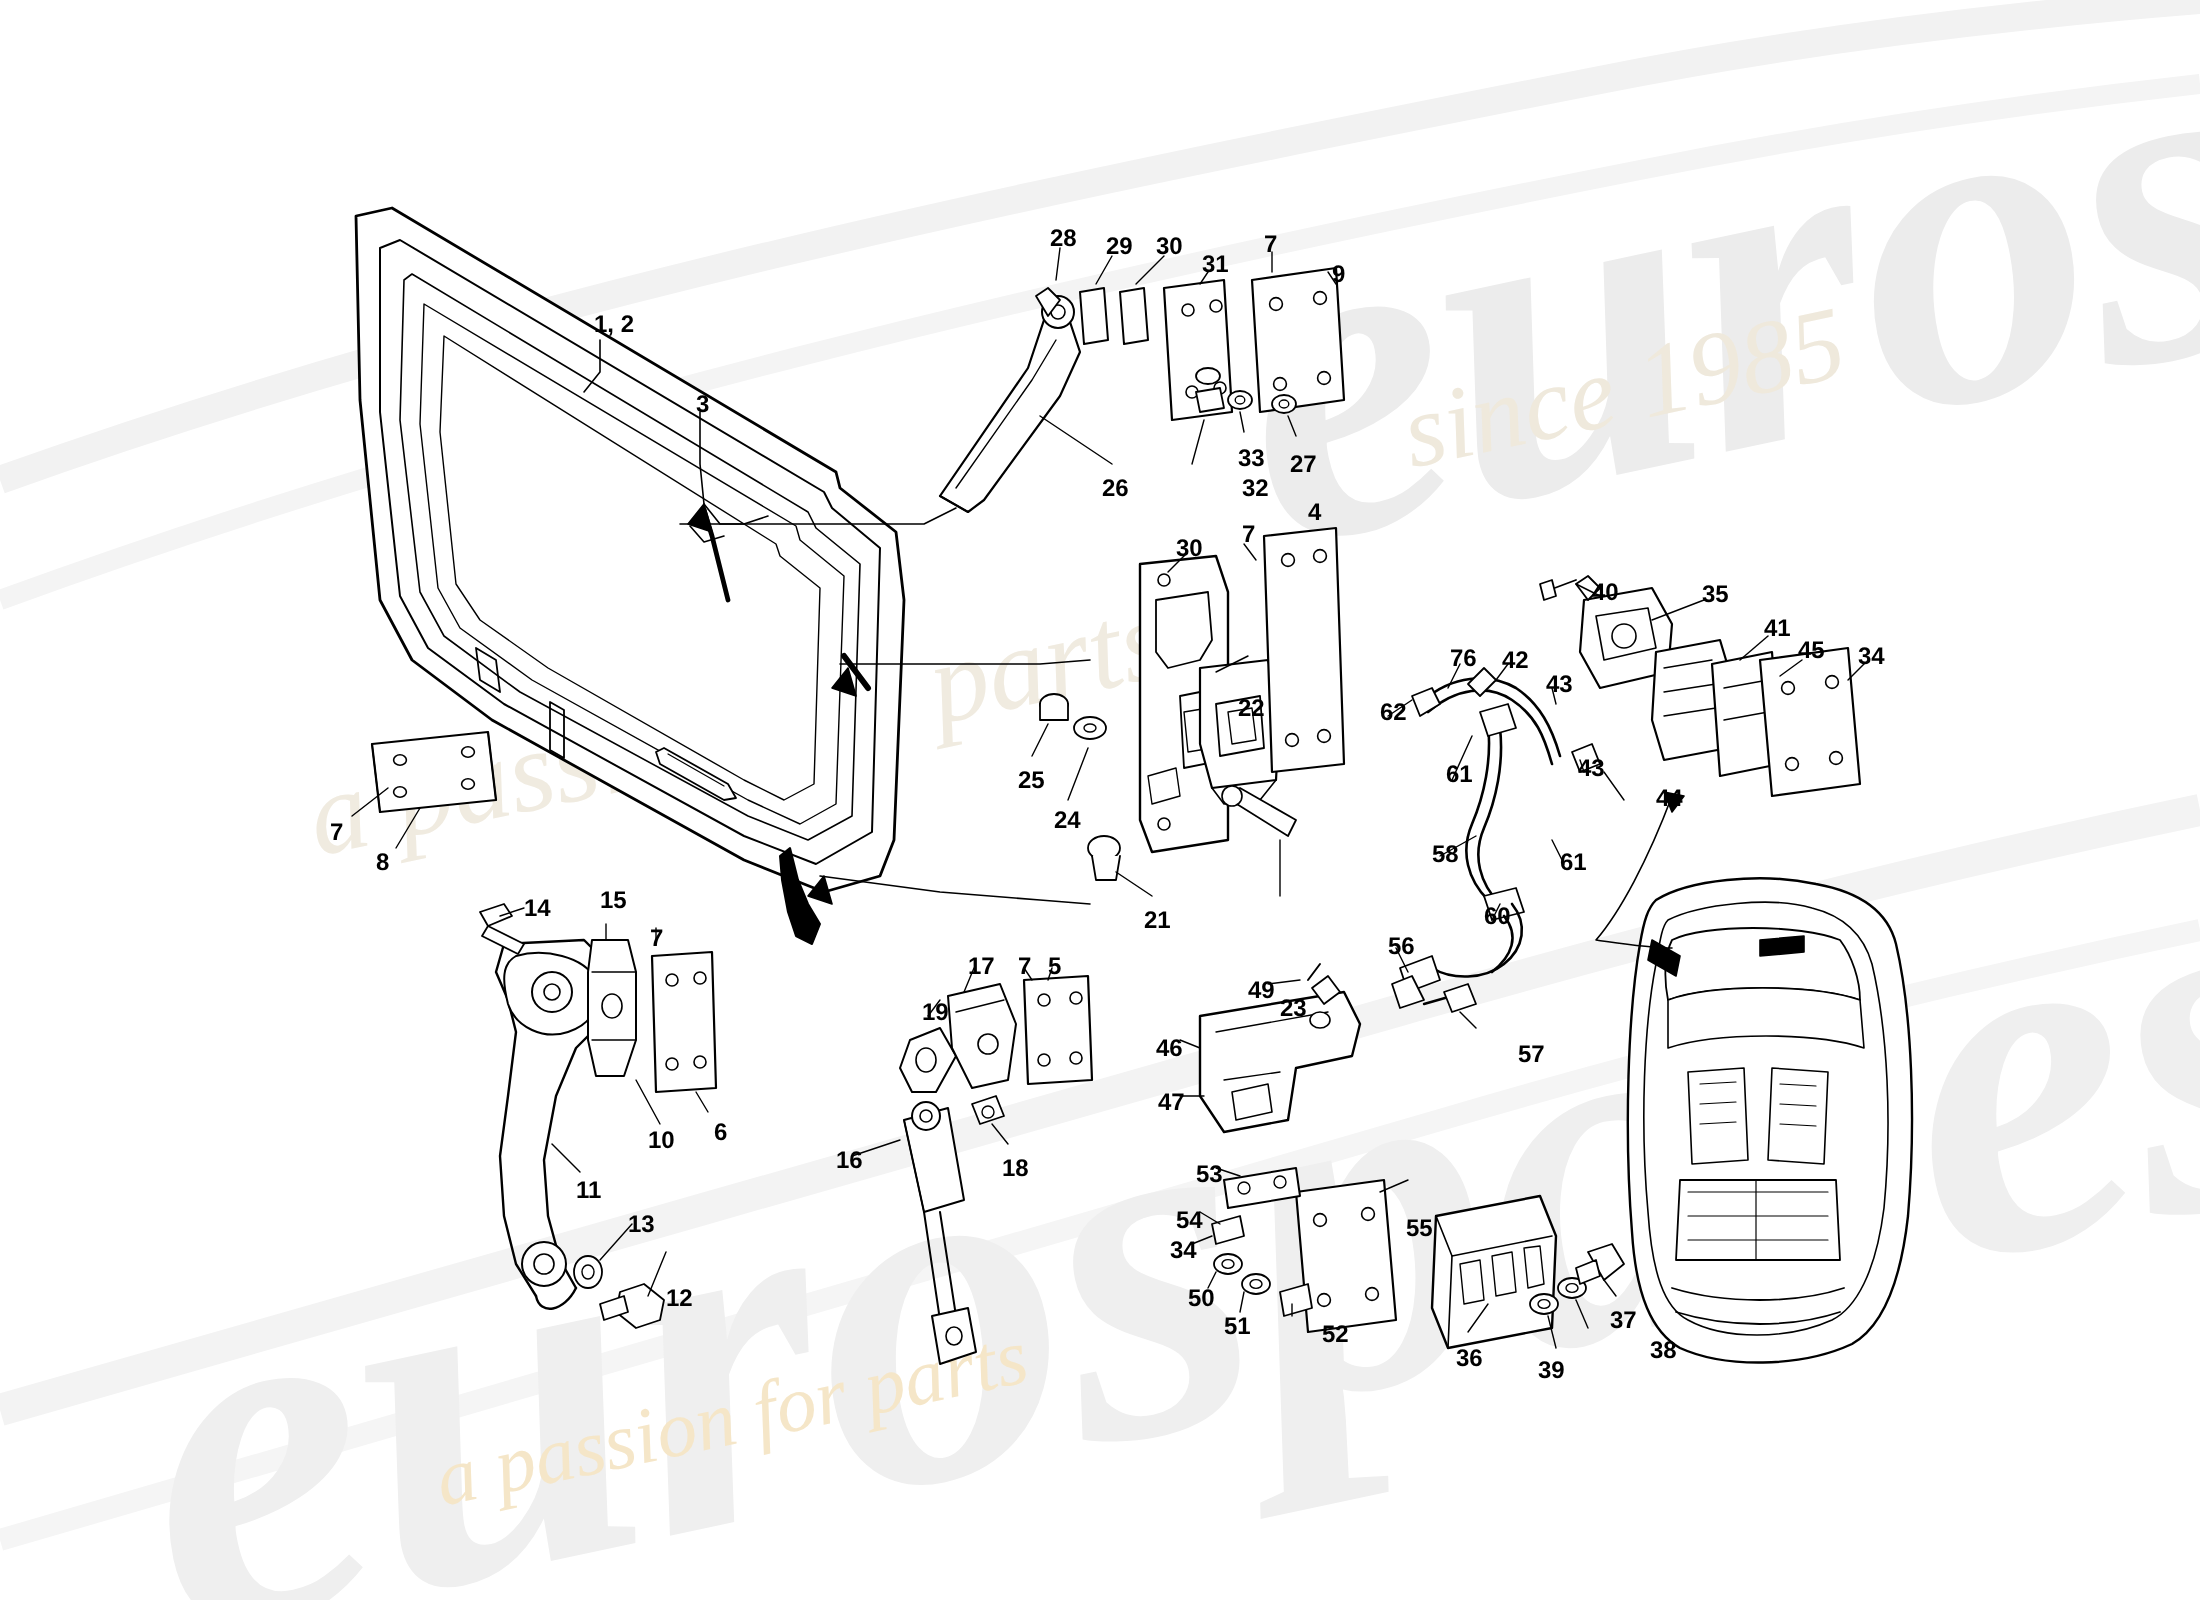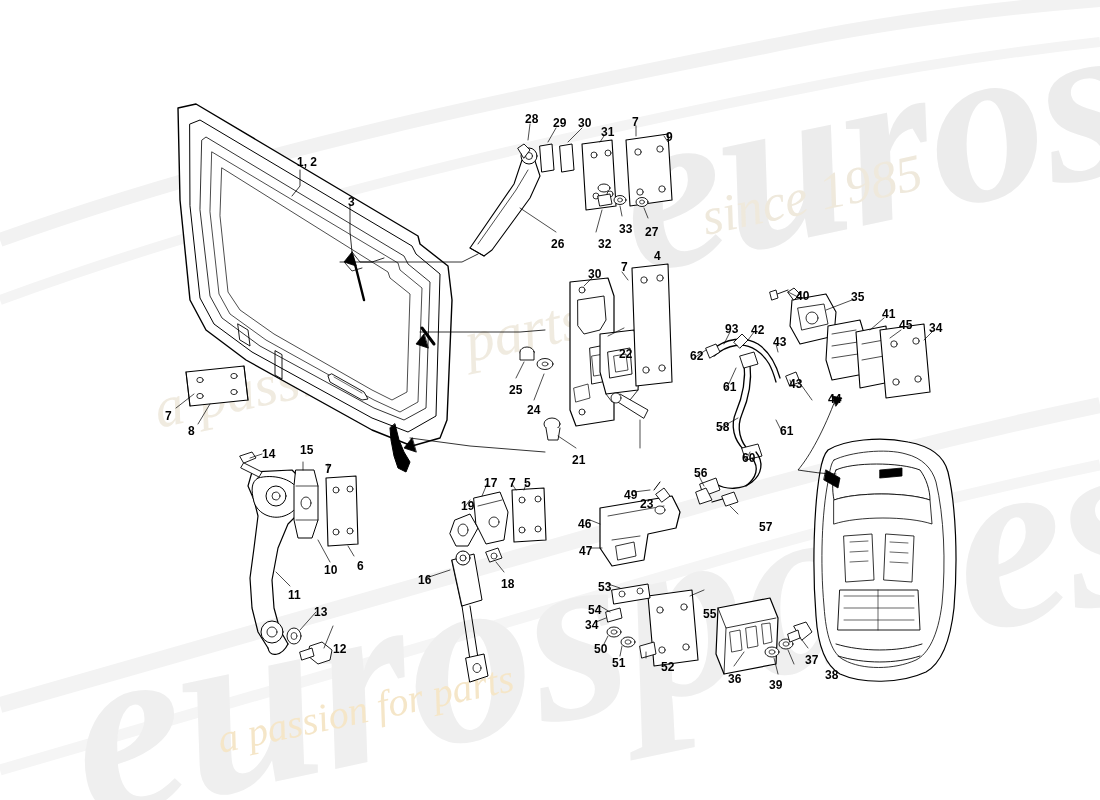--- a/index.html
+++ b/index.html
@@ -520,38 +520,38 @@
   <div id="labels">
     <div class="callout" style="left:297px;top:156px;">1, 2</div>
     <div class="callout" style="left:348px;top:196px;">3</div>
     <div class="callout" style="left:525px;top:113px;">28</div>
     <div class="callout" style="left:553px;top:117px;">29</div>
     <div class="callout" style="left:578px;top:117px;">30</div>
     <div class="callout" style="left:601px;top:126px;">31</div>
     <div class="callout" style="left:632px;top:116px;">7</div>
     <div class="callout" style="left:666px;top:131px;">9</div>
     <div class="callout" style="left:551px;top:238px;">26</div>
-    <div class="callout" style="left:598px;top:238px;text-align:right;">32</div>
+    <div class="callout" style="left:621px;top:238px;text-align:right;">32</div>
     <div class="callout" style="left:619px;top:223px;">33</div>
     <div class="callout" style="left:645px;top:226px;">27</div>
     <div class="callout" style="left:654px;top:250px;">4</div>
     <div class="callout" style="left:621px;top:261px;">7</div>
     <div class="callout" style="left:588px;top:268px;">30</div>
     <div class="callout" style="left:619px;top:320px;margin-top:28px;">22</div>
     <div class="callout" style="left:509px;top:384px;">25</div>
     <div class="callout" style="left:527px;top:404px;">24</div>
     <div class="callout" style="left:572px;top:454px;">21</div>
     <div class="callout" style="left:640px;top:454px;margin-top:44px;">23</div>
     <div class="callout" style="left:796px;top:290px;">40</div>
     <div class="callout" style="left:851px;top:291px;">35</div>
     <div class="callout" style="left:882px;top:308px;">41</div>
     <div class="callout" style="left:899px;top:319px;">45</div>
     <div class="callout" style="left:929px;top:322px;">34</div>
     <div class="callout" style="left:751px;top:324px;">42</div>
-    <div class="callout" style="left:725px;top:323px;">93</div>
+    <div class="callout" style="left:725px;top:323px;">76</div>
     <div class="callout" style="left:773px;top:336px;">43</div>
     <div class="callout" style="left:690px;top:350px;">62</div>
     <div class="callout" style="left:723px;top:381px;">61</div>
     <div class="callout" style="left:789px;top:378px;">43</div>
     <div class="callout" style="left:810px;top:393px;padding-left:18px;">44</div>
     <div class="callout" style="left:716px;top:421px;">58</div>
     <div class="callout" style="left:780px;top:425px;">61</div>
     <div class="callout" style="left:742px;top:452px;">60</div>
     <div class="callout" style="left:694px;top:467px;">56</div>
     <div class="callout" style="left:624px;top:489px;">49</div>

